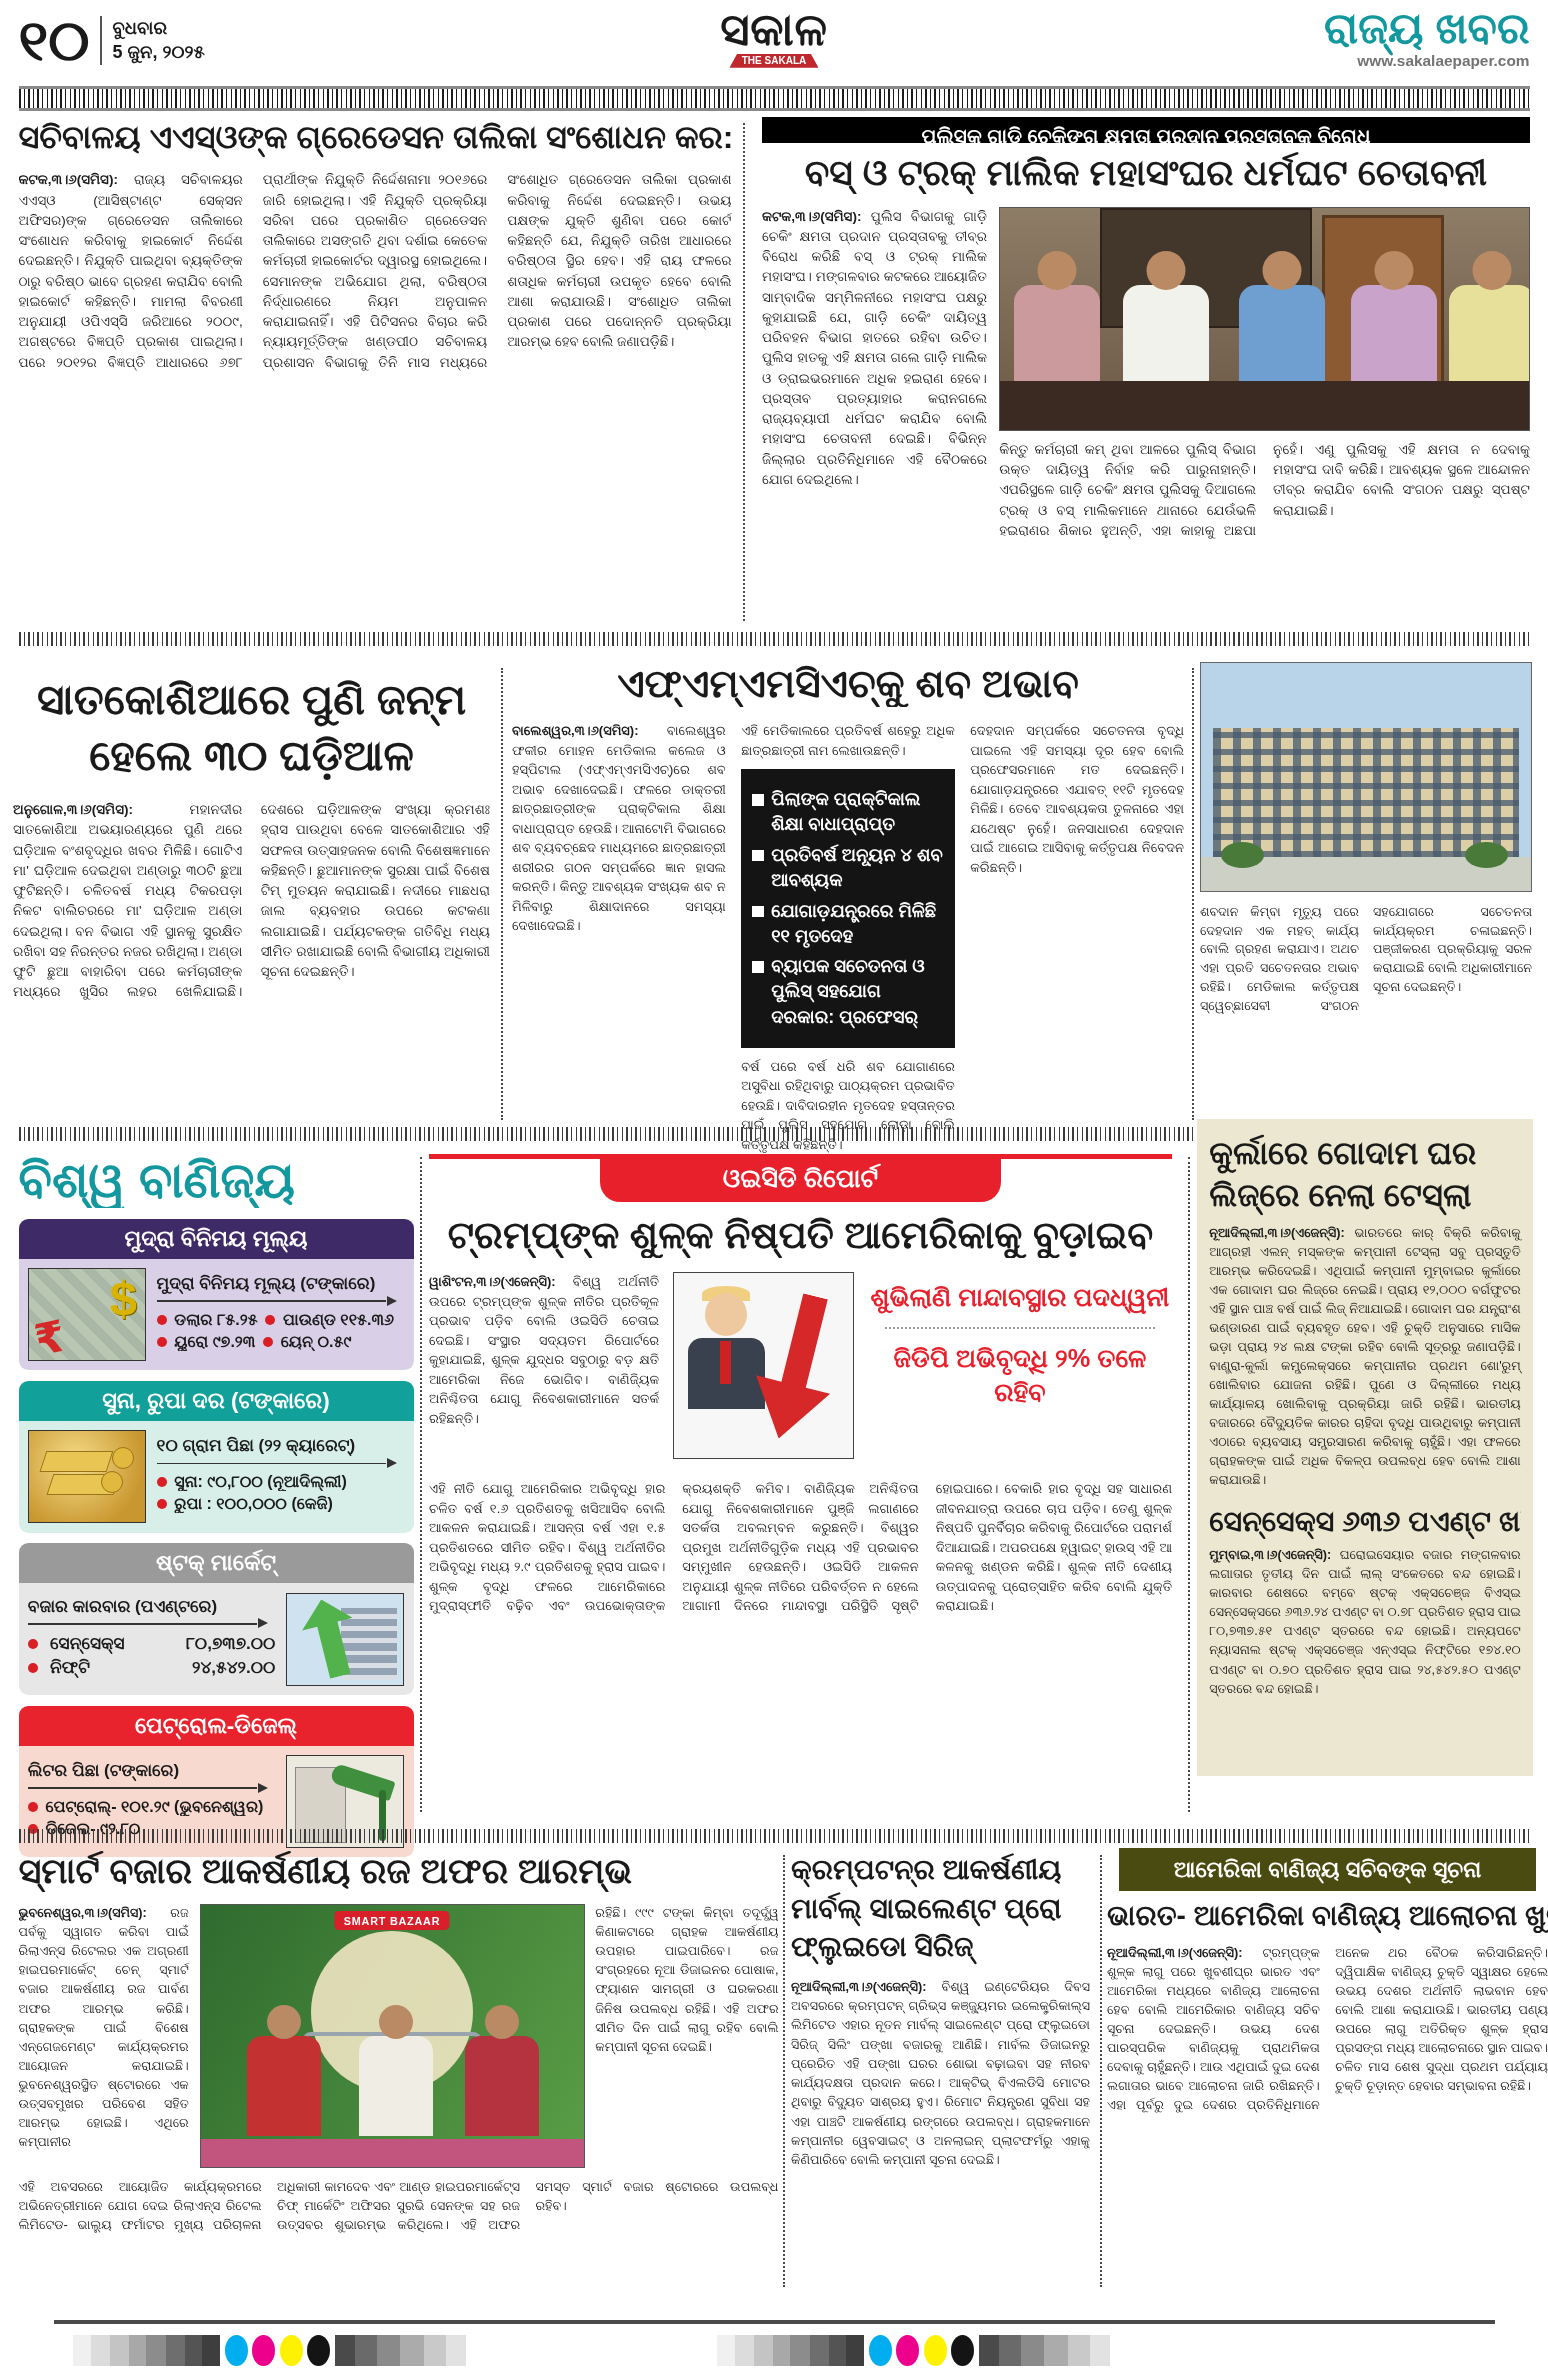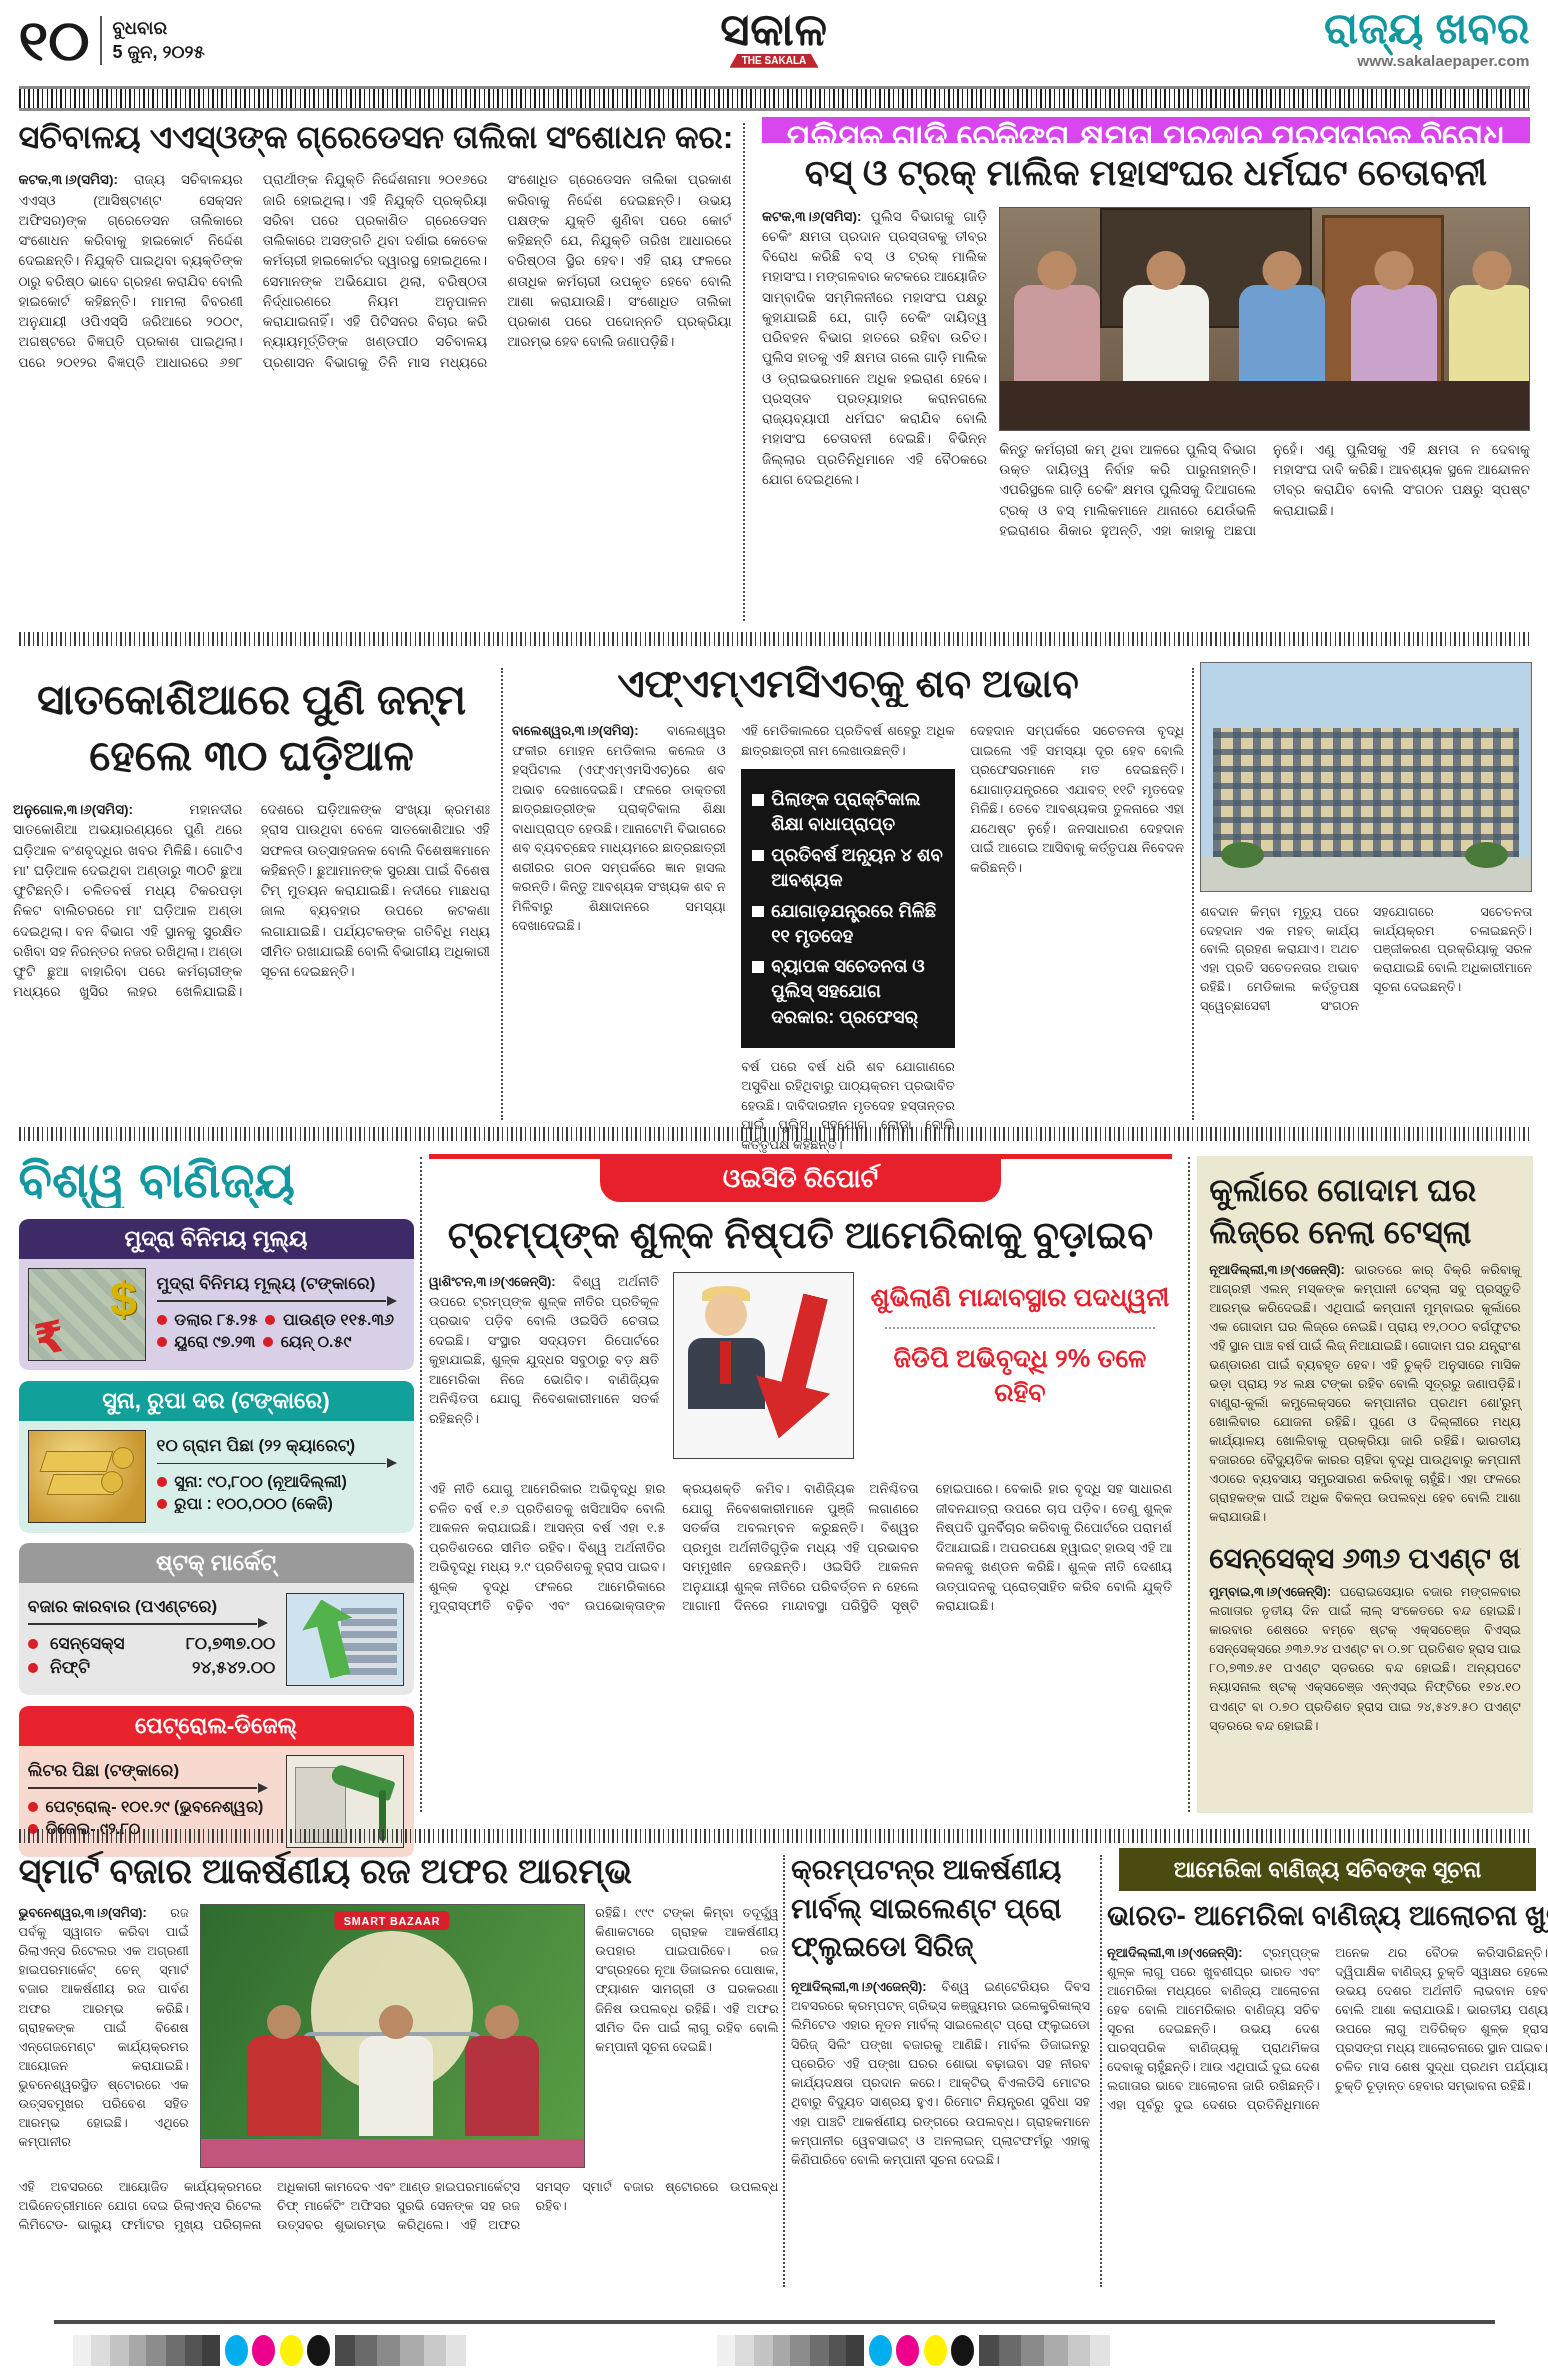--- a/index.html
+++ b/index.html
@@ -25,21 +25,21 @@
   .sep{left:18.5px;width:1511px;height:14px;background:repeating-linear-gradient(90deg,#3c3c3c 0 1.5px,transparent 1.5px 4.6px);}
   .vdot{border-left:2.3px dotted #4a4a4a;width:0;}
   
   .dateline{font-weight:800;}
   .jt{text-align:justify;}
   
   #art-aso{left:18.5px;top:117px;width:713px;}
   .headline-xl{font-size:32px;font-weight:800;line-height:1.28;white-space:nowrap;overflow:hidden;}
   .aso-body{margin-top:12.3px;height:432px;column-count:3;column-gap:20px;font-size:13.5px;line-height:1.5;overflow:hidden;}
   #art-strike{left:762px;top:117px;width:768px;}
-  .kicker{background:#d946ef;color:#fff;font-size:32px;font-weight:800;text-align:center;height:26px;line-height:39px;overflow:hidden;}
+  .kicker{background:#000000;color:#fff;font-size:20px;font-weight:800;text-align:center;height:26px;line-height:39px;overflow:hidden;}
   .strike-head{font-size:36px;font-weight:800;text-align:center;margin-top:9.3px;white-space:nowrap;overflow:hidden;}
   .strike-flex{display:flex;gap:12.3px;margin-top:12.3px;}
   .strike-left{width:225px;font-size:13.5px;line-height:1.5;height:362px;overflow:hidden;}
   .strike-right{width:531px;}
   .strike-caption{margin-top:9.3px;column-count:2;column-gap:17px;font-size:13.5px;line-height:1.5;height:123px;overflow:hidden;}
   
   .press-photo{height:222px;position:relative;background:linear-gradient(#8d7c66,#6b5846);overflow:hidden;border:0.8px solid #555;}
   .pp-cabinet{position:absolute;left:100px;top:0;width:208px;height:116px;background:#43362a;border:2.3px solid #2c221a;}
   .pp-door{position:absolute;right:85px;top:7.7px;width:116px;height:177px;background:#8b5a33;border:3.1px solid #5a3a1e;}
   .pp-table{position:absolute;left:0;bottom:0;width:100%;height:49px;background:#3a2a21;}
@@ -122,21 +122,21 @@
   .tr-headc{position:absolute;left:31px;top:20px;width:42px;height:43px;border-radius:50%;background:#eec9a0;}
   .tr-suit{position:absolute;left:14px;top:65px;width:77px;height:71px;border-radius:14px 14px 0 0;background:#39404e;}
   .tr-tie{position:absolute;left:46px;top:68px;width:10.8px;height:43px;background:#c22;}
   .red-arrow{position:absolute;right:1.5px;top:23px;width:93px;height:147px;background:#d62828;transform:rotate(14deg);
      clip-path:polygon(28% 0,55% 0,55% 62%,82% 62%,40% 100%,0 62%,28% 62%);}
   .oecd-subs{flex:1;text-align:center;padding-top:7.7px;min-width:0;}
   .sub{color:#e8202c;font-size:25.4px;font-weight:800;line-height:1.35;}
   .dotline{border-top:2.3px dotted #999;margin:12.3px 17px;}
   .oecd-body2{margin-top:14px;column-count:3;column-gap:17px;font-size:13px;line-height:1.5;height:285px;overflow:hidden;}
   
-  #cream{left:1197px;top:1156px;width:336px;height:657px;background:#ebe7d0;padding:14px 12.3px;box-sizing:border-box;}
+  #cream{left:1197px;top:1119px;width:336px;height:657px;background:#ebe7d0;padding:14px 12.3px;box-sizing:border-box;}
   .tesla-head{font-size:32px;font-weight:800;line-height:1.3;}
   .cream-p{font-size:12.7px;line-height:1.5;margin-top:7.7px;}
   .sensex-head{font-size:28.5px;font-weight:800;margin-top:14px;white-space:nowrap;overflow:hidden;}
   
   #smart{left:18.5px;top:1851px;width:760px;}
   .smart-head{font-size:35px;font-weight:800;white-space:nowrap;overflow:hidden;}
   .smart-flex{display:flex;gap:10.8px;margin-top:12.3px;}
   .smart-colL{width:171px;font-size:12.7px;line-height:1.5;height:262px;overflow:hidden;}
   .smart-colR{width:184px;font-size:12.7px;line-height:1.5;height:262px;overflow:hidden;}
   .smart-photo{width:383px;height:262px;flex:none;position:relative;overflow:hidden;border:0.8px solid #555;

